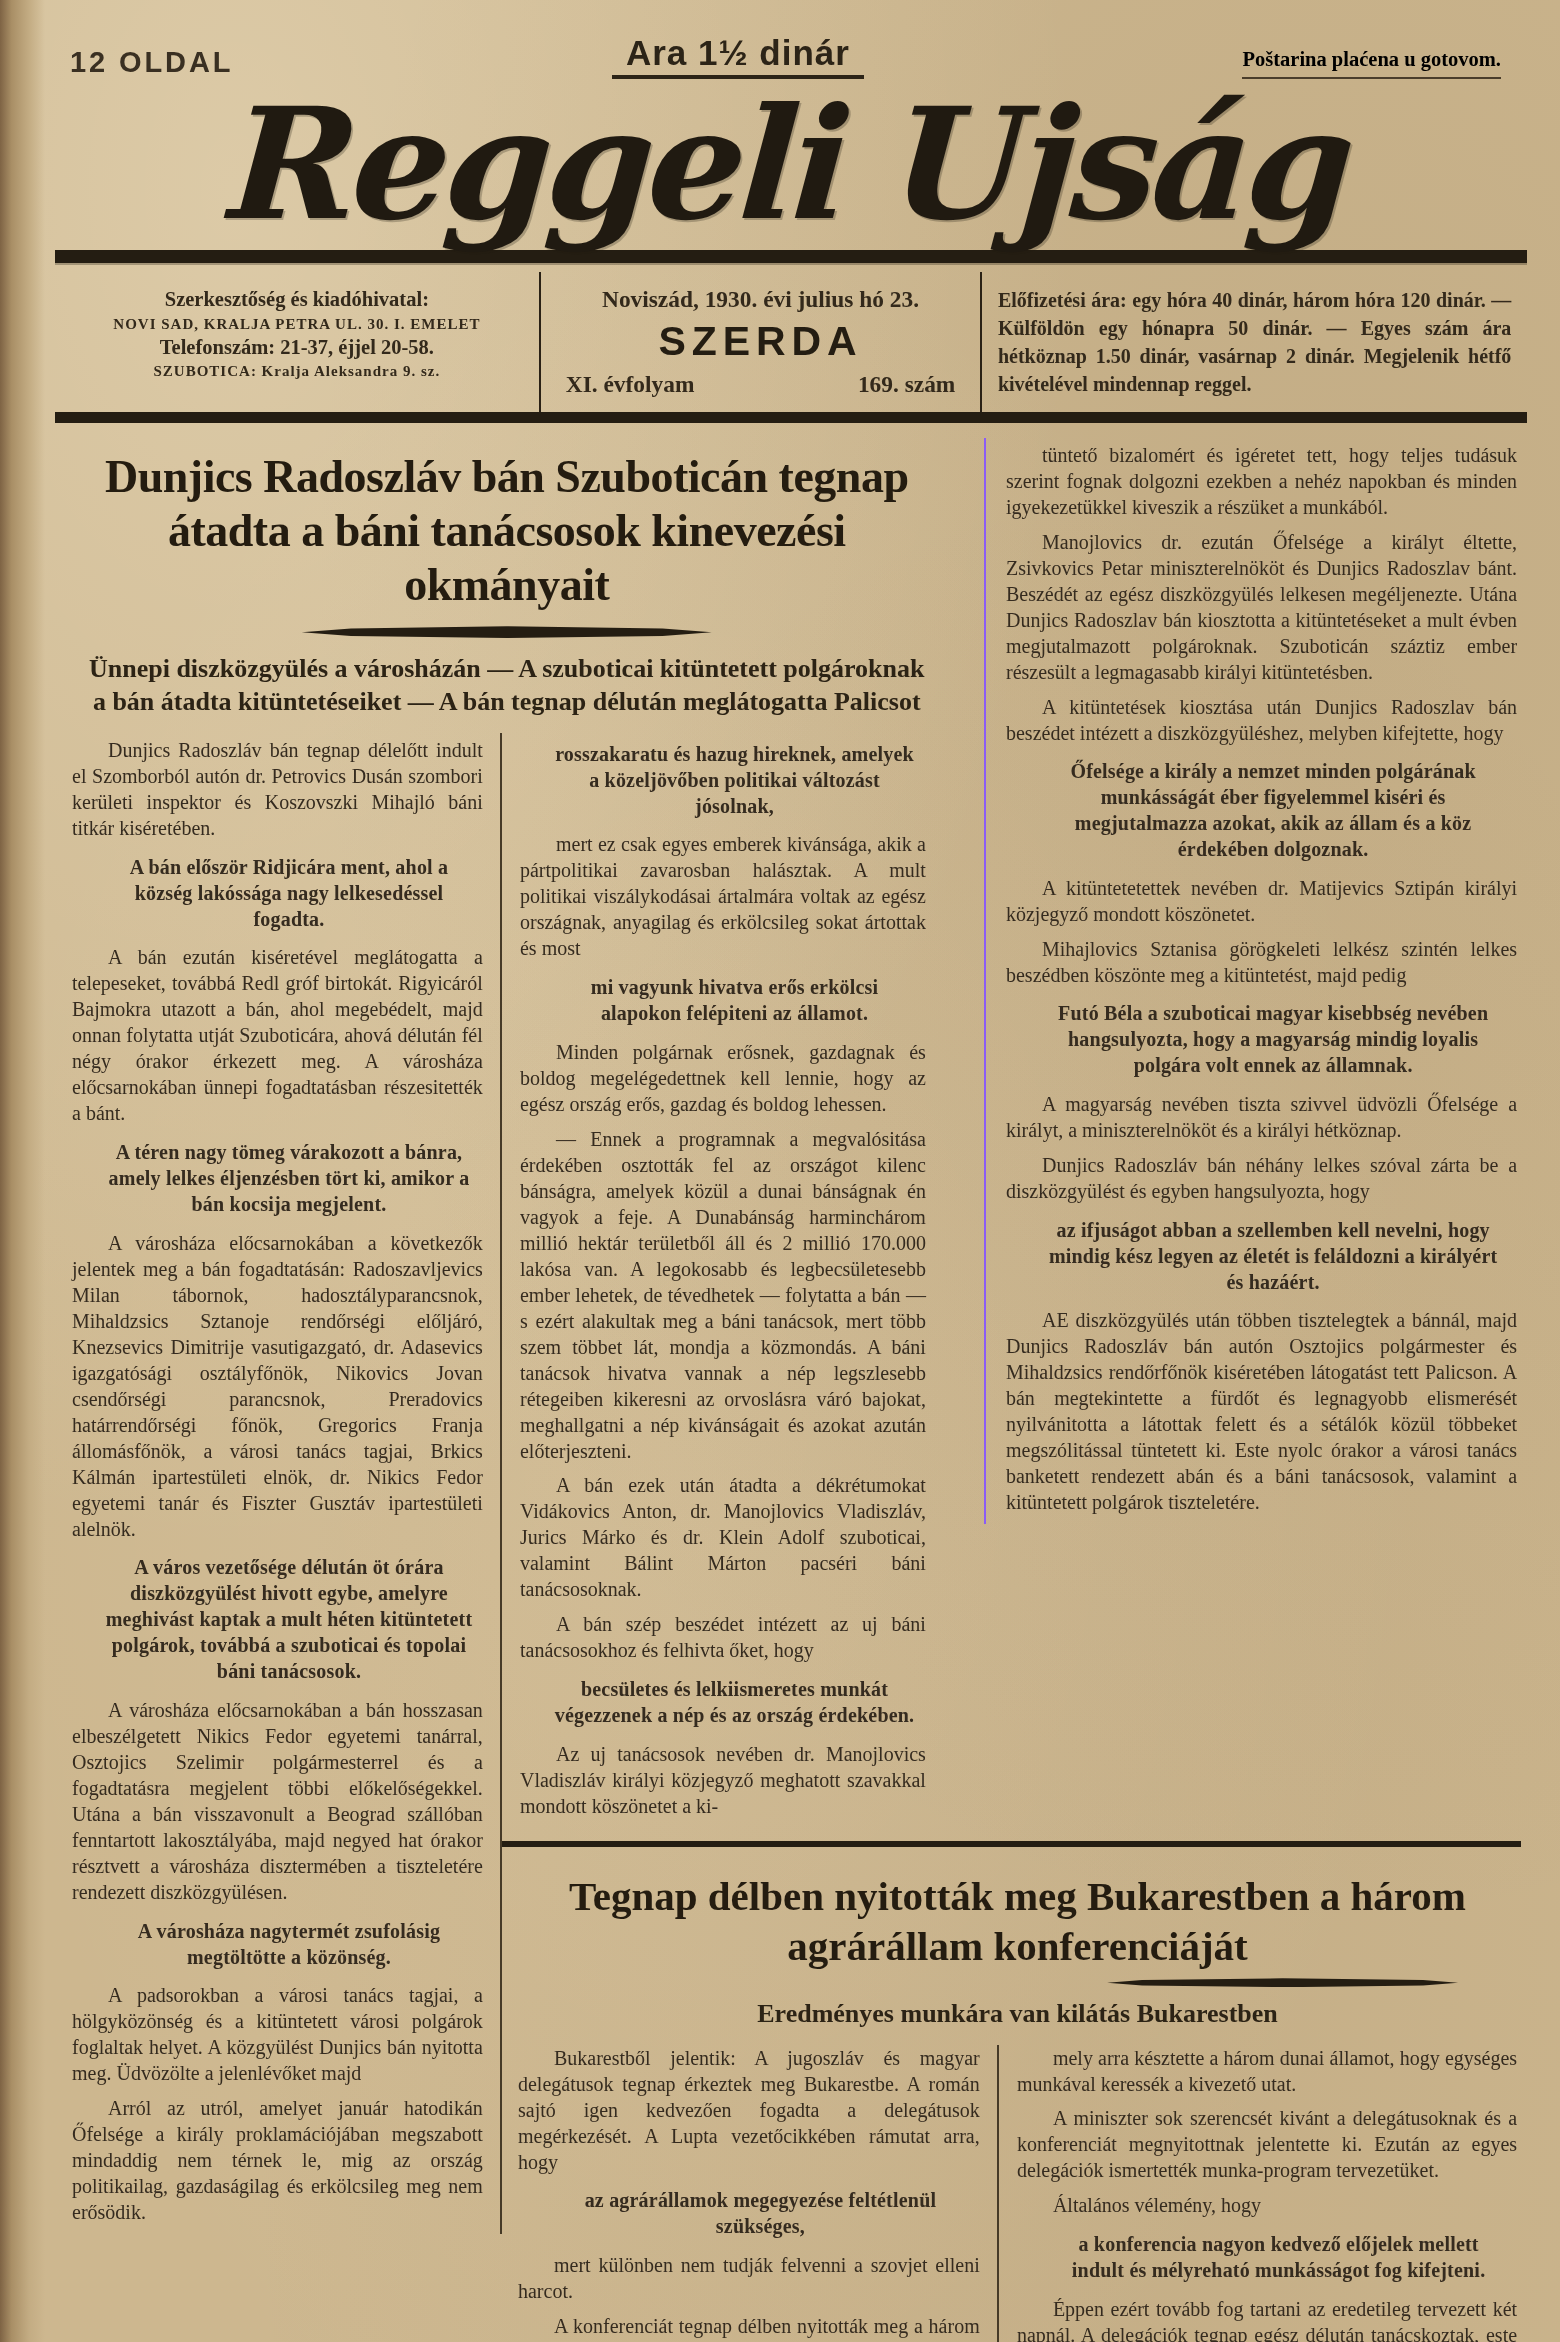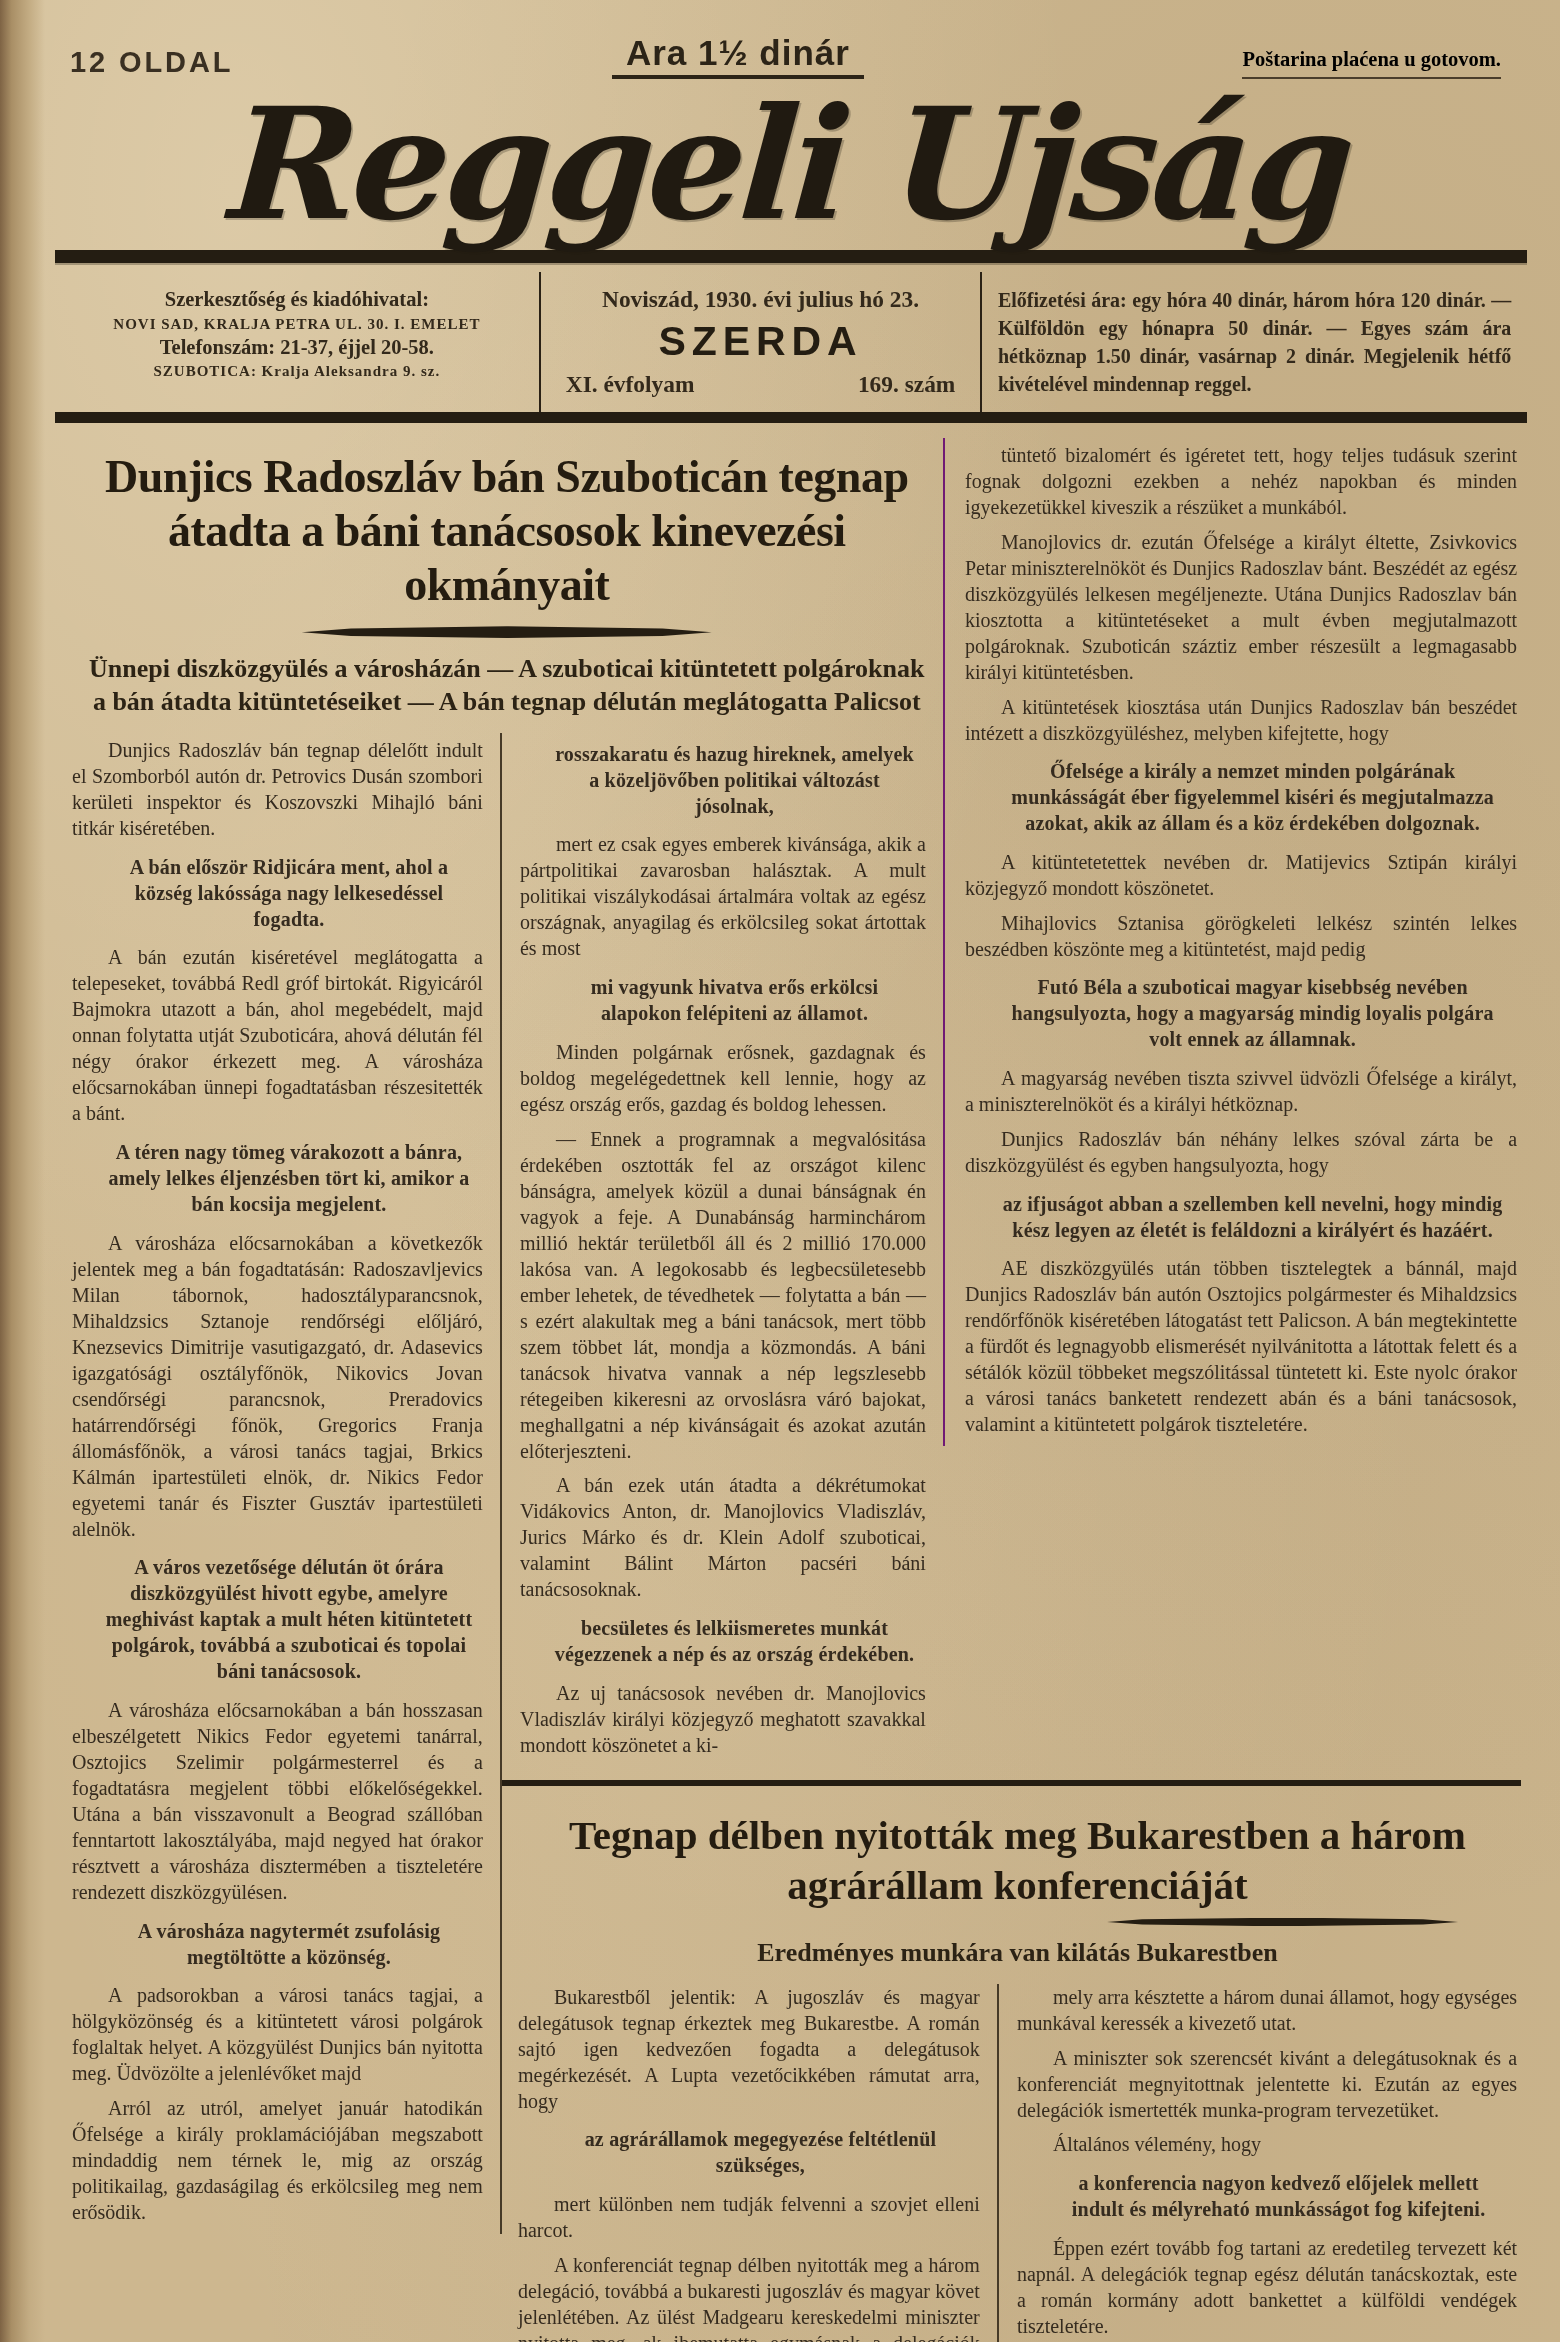--- a/index.html
+++ b/index.html
@@ -54,21 +54,21 @@
     padding:15.6px 39px 0 70px;align-items:start;}
   .a1-headline{grid-area:1/1/2/3;text-align:center;font-weight:bold;
     font-size:46px;line-height:1.18;color:#241c10;padding:11.7px 29px 0;letter-spacing:-0.5px;}
   .lens{width:410px;height:11.7px;background:#241d12;margin:13.7px auto 5.9px;
     clip-path:polygon(0 50%,12% 18%,50% 0,88% 18%,100% 50%,88% 82%,50% 100%,12% 82%);}
   .a1-subhead{grid-area:2/1/3/3;text-align:center;font-weight:bold;
     font-size:26px;line-height:1.3;color:#2c2315;padding:7.8px 9.8px 13.7px;}
   .colbody{font-size:20px;line-height:1.3;}
   .col1{grid-area:3/1/5/2;border-right:2px solid #463a27;padding:3.9px 17.6px 0 2px;}
   .col2{grid-area:3/2/4/3;padding:3.9px 17.6px 0 17.6px;}
-  .col3{grid-area:1/3/4/4;border-left:2px solid #701a75;padding:3.9px 3.9px 0 19.5px;}
+  .col3{grid-area:1/3/4/4;border-left:2px solid #8b5cf6;padding:3.9px 3.9px 0 19.5px;margin-left:41px;}
   .para{margin:0 0 8.8px;text-align:justify;text-indent:1.8em;}
   .para.b{font-weight:bold;text-indent:0;text-align:center;padding:3.9px 9.8px 3.9px 33px;letter-spacing:0.2px;}
   
   .bukarest{grid-area:4/2/5/4;margin:13.7px 0 0 0;border-top:6.8px solid #241d12;padding:17.6px 3.9px 0 15.6px;}
   .a2-headline{text-align:center;font-weight:bold;font-size:41px;line-height:1.22;color:#241c10;padding:5.9px 39px 0;}
   .lens2{width:351px;height:8.8px;background:#241d12;margin:7.8px 59px 9.8px auto;
     clip-path:polygon(0 50%,10% 20%,50% 0,90% 20%,100% 50%,90% 80%,50% 100%,10% 80%);}
   .a2-subhead{text-align:center;font-weight:bold;font-size:26px;color:#2c2315;padding:2px 0 15.6px;}
   .a2cols{display:flex;}
   .a2col1{width:48%;border-right:2px solid #463a27;padding-right:17.6px;}
@@ -129,20 +129,21 @@
       <p class="para n">A padsorokban a városi tanács tagjai, a hölgyközönség és a kitüntetett városi polgárok foglaltak helyet. A közgyülést Dunjics bán nyitotta meg. Üdvözölte a jelenlévőket majd</p>
       <p class="para n">Arról az utról, amelyet január hatodikán Őfelsége a király proklamációjában megszabott mindaddig nem térnek le, mig az ország politikailag, gazdaságilag és erkölcsileg meg nem erősödik.</p>
     </div>
   <div class="col2 colbody">
       <p class="para b">rosszakaratu és hazug hireknek, amelyek a közeljövőben politikai változást jósolnak,</p>
       <p class="para n">mert ez csak egyes emberek kivánsága, akik a pártpolitikai zavarosban halásztak. A mult politikai viszálykodásai ártalmára voltak az egész országnak, anyagilag és erkölcsileg sokat ártottak és most</p>
       <p class="para b">mi vagyunk hivatva erős erkölcsi alapokon felépiteni az államot.</p>
       <p class="para n">Minden polgárnak erősnek, gazdagnak és boldog megelégedettnek kell lennie, hogy az egész ország erős, gazdag és boldog lehessen.</p>
       <p class="para n">— Ennek a programnak a megvalósitása érdekében osztották fel az országot kilenc bánságra, amelyek közül a dunai bánságnak én vagyok a feje. A Dunabánság harminchárom millió hektár területből áll és 2 millió 170.000 lakósa van. A legokosabb és legbecsületesebb ember lehetek, de tévedhetek — folytatta a bán — s ezért alakultak meg a báni tanácsok, mert több szem többet lát, mondja a közmondás. A báni tanácsok hivatva vannak a nép legszlesebb rétegeiben kikeresni az orvoslásra váró bajokat, meghallgatni a nép kivánságait és azokat azután előterjeszteni.</p>
       <p class="para n">A bán ezek után átadta a dékrétumokat Vidákovics Anton, dr. Manojlovics Vladiszláv, Jurics Márko és dr. Klein Adolf szuboticai, valamint Bálint Márton pacséri báni tanácsosoknak.</p>
+      <p class="para n">A bán szép beszédet intézett az uj báni tanácsosokhoz és felhivta őket, hogy</p>
       <p class="para b">becsületes és lelkiismeretes munkát végezzenek a nép és az ország érdekében.</p>
       <p class="para n">Az uj tanácsosok nevében dr. Manojlovics Vladiszláv királyi közjegyző meghatott szavakkal mondott köszönetet a ki-</p>
     </div>
   <div class="col3 colbody">
       <p class="para n">tüntető bizalomért és igéretet tett, hogy teljes tudásuk szerint fognak dolgozni ezekben a nehéz napokban és minden igyekezetükkel kiveszik a részüket a munkából.</p>
       <p class="para n">Manojlovics dr. ezután Őfelsége a királyt éltette, Zsivkovics Petar miniszterelnököt és Dunjics Radoszlav bánt. Beszédét az egész diszközgyülés lelkesen megéljenezte. Utána Dunjics Radoszlav bán kiosztotta a kitüntetéseket a mult évben megjutalmazott polgároknak. Szuboticán száztiz ember részesült a legmagasabb királyi kitüntetésben.</p>
       <p class="para n">A kitüntetések kiosztása után Dunjics Radoszlav bán beszédet intézett a diszközgyüléshez, melyben kifejtette, hogy</p>
       <p class="para b">Őfelsége a király a nemzet minden polgárának munkásságát éber figyelemmel kiséri és megjutalmazza azokat, akik az állam és a köz érdekében dolgoznak.</p>
       <p class="para n">A kitüntetetettek nevében dr. Matijevics Sztipán királyi közjegyző mondott köszönetet.</p>
       <p class="para n">Mihajlovics Sztanisa görögkeleti lelkész szintén lelkes beszédben köszönte meg a kitüntetést, majd pedig</p>

